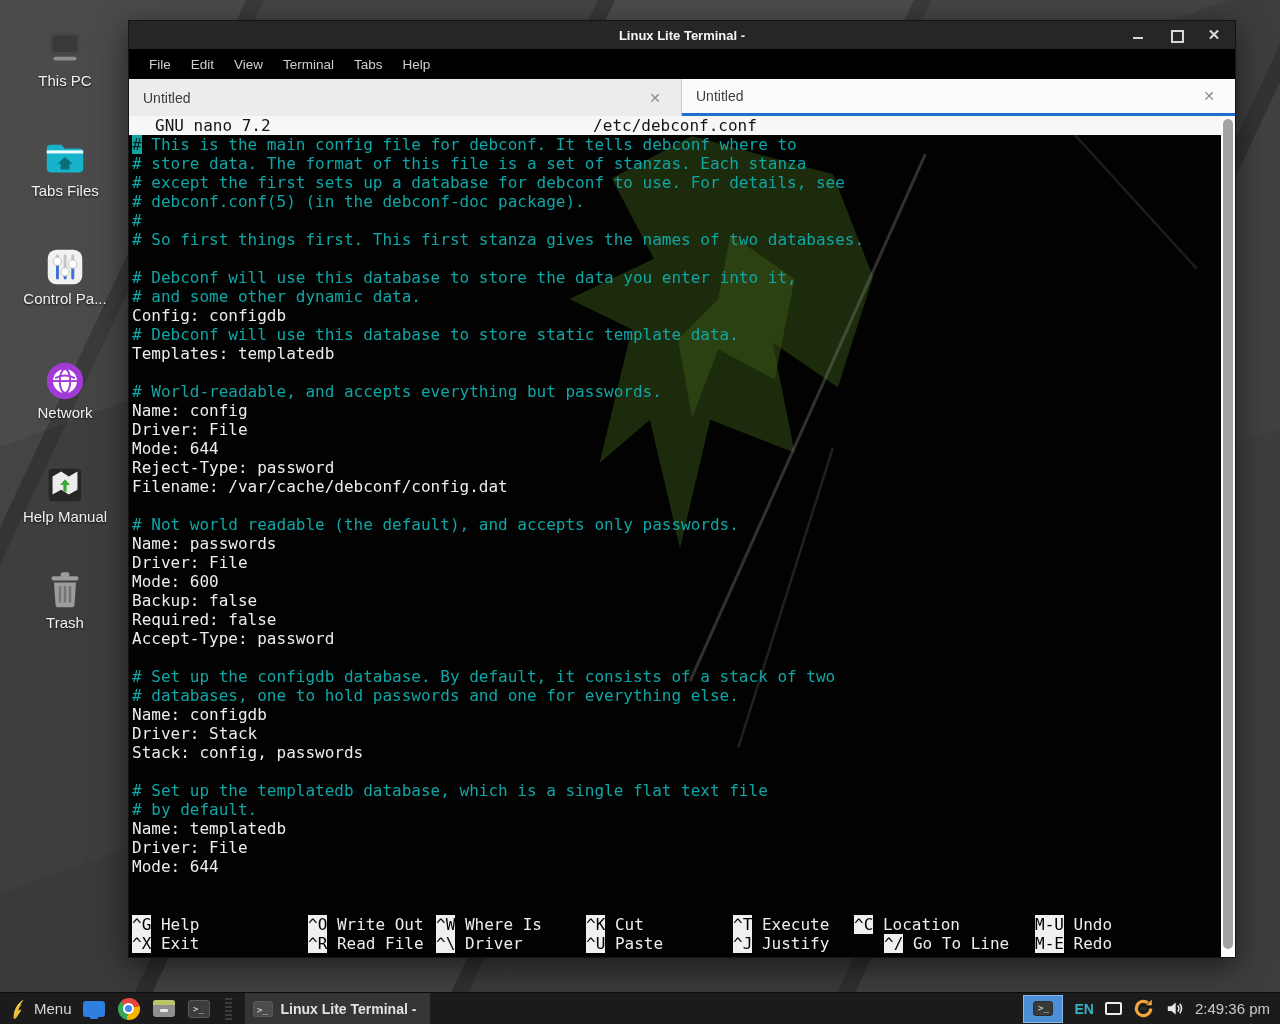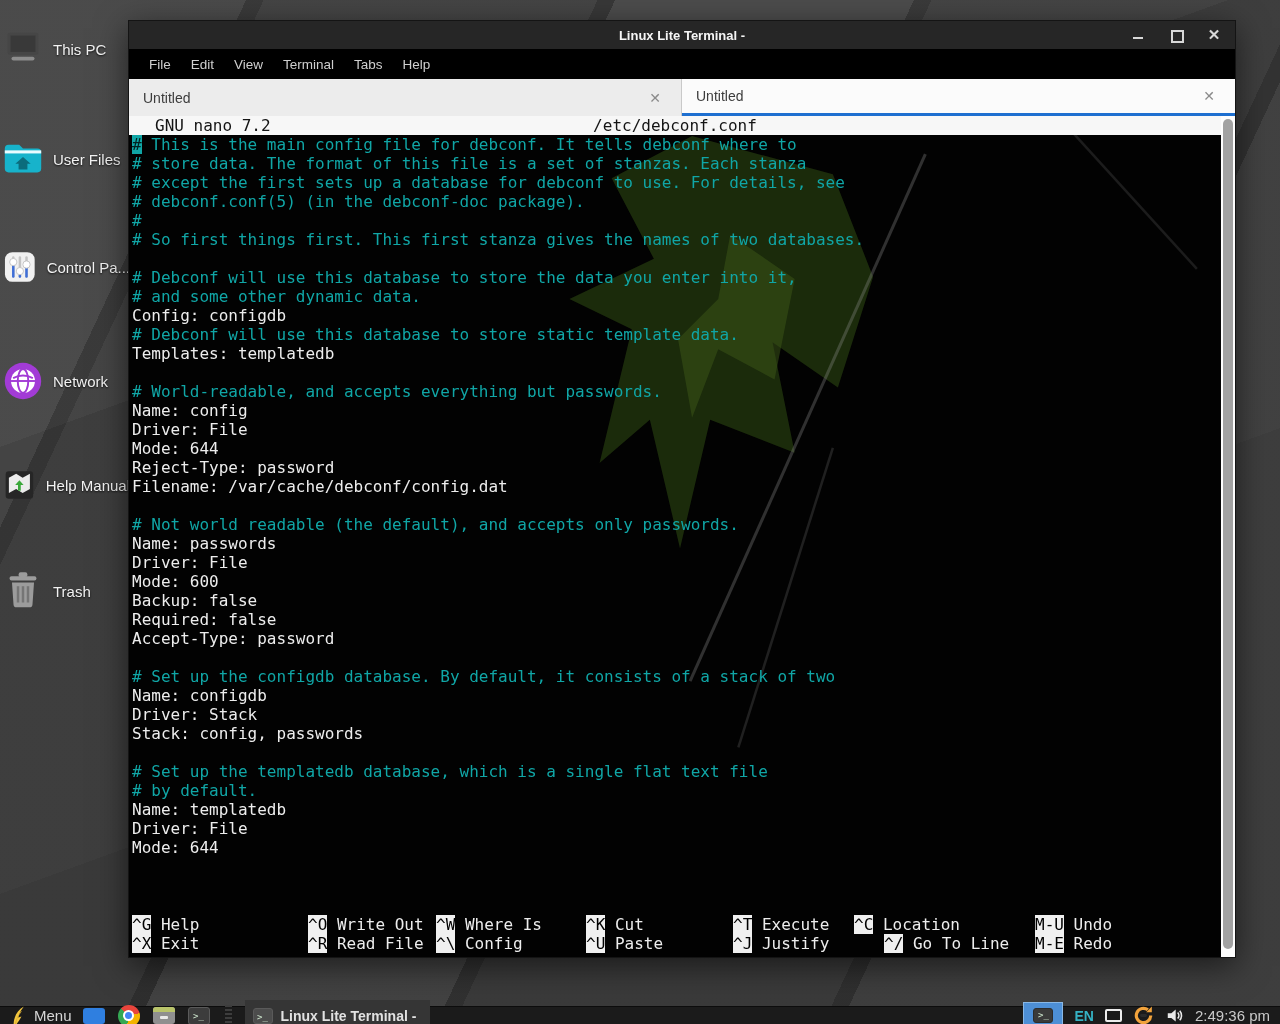--- a/index.html
+++ b/index.html
@@ -6,21 +6,21 @@
   html,body { width:1280px; height:1024px; overflow:hidden; background:#222; }
   .screen { position:relative; width:1280px; height:1024px; font-family:"Liberation Sans", sans-serif; overflow:hidden; }
 
   
   .wallpaper { position:absolute; inset:0; background:
     linear-gradient(115deg, rgba(255,255,255,0.05) 0 14%, rgba(0,0,0,0.10) 14% 15%, rgba(255,255,255,0.02) 15% 34%, rgba(0,0,0,0.14) 34% 35%, rgba(255,255,255,0.06) 35% 52%, rgba(0,0,0,0.10) 52% 53%, rgba(255,255,255,0.02) 53% 74%, rgba(0,0,0,0.12) 74% 75%, rgba(255,255,255,0.04) 75%),
     linear-gradient(160deg, #414141 0 30%, #3a3a3a 30% 60%, #363636 60%);
   }
 
   
-  .dicon { position:absolute; left:0; width:130px; display:flex; flex-direction:row; align-items:center; gap:7px; cursor:default; }
+  .dicon { position:absolute; left:0; width:130px; display:flex; flex-direction:column; align-items:center; gap:0; cursor:default; }
   .dicon svg { width:46px; height:46px; }
   .dlabel { color:#f2f2f2; font-size:15px; text-shadow:0 1px 2px rgba(0,0,0,0.8); white-space:nowrap; }
 
   
   .window { position:absolute; left:128px; top:20px; width:1108px; height:938px; background:#262626; display:flex; flex-direction:column; box-shadow:0 8px 30px rgba(0,0,0,0.55); border:1px solid #141414; }
   .titlebar { height:28px; display:flex; align-items:center; justify-content:center; position:relative; background:#262626; flex:0 0 auto; }
   .titlebar .title { color:#f5f5f5; font-size:13px; font-weight:bold; }
   .winbtns { position:absolute; right:14px; top:0; height:100%; display:flex; align-items:center; gap:24px; }
   .wbtn { width:14px; height:14px; position:relative; cursor:pointer; }
   .wbtn.min::after { content:""; position:absolute; left:2px; right:2px; bottom:3px; border-bottom:2px solid #d8d8d8; }
@@ -53,21 +53,21 @@
   .nano-footer { position:absolute; left:0; right:0; bottom:4px; z-index:2; }
   .srow { position:relative; height:19px; }
   .scell { position:absolute; white-space:pre; }
   .skey { background:#f0f0f0; color:#000; }
   .slabel { color:#ededed; }
 
   .scrollbar { flex:0 0 14px; background:#fdfdfd; position:relative; }
   .thumb { position:absolute; left:2px; right:2px; top:3px; bottom:8px; background:#a2a2a2; border-radius:6px; cursor:pointer; }
 
   
-  .taskbar { position:absolute; left:0; right:0; bottom:0; height:18px; background:#1b1b1b; display:flex; align-items:center; border-top:1px solid #0c0c0c; }
+  .taskbar { position:absolute; left:0; right:0; bottom:0; height:32px; background:#1b1b1b; display:flex; align-items:center; border-top:1px solid #0c0c0c; }
   .tb-left { display:flex; align-items:center; gap:9px; padding-left:8px; }
   .menu-btn { display:flex; align-items:center; gap:7px; cursor:pointer; }
   .menu-label { color:#d6d6d6; font-size:15px; }
   .launcher { width:26px; height:26px; display:flex; align-items:center; justify-content:center; cursor:pointer; }
 
   .ico-fm { width:22px; height:16px; background:#2f7fe0; border-radius:3px; position:relative; }
   .ico-fm::after { content:""; position:absolute; left:7px; right:7px; bottom:-2px; height:3px; background:#2f7fe0; border-radius:1px; }
   .ico-chrome { width:22px; height:22px; border-radius:50%; background:conic-gradient(from -45deg,#e8453c 0 33%,#f4b400 33% 66%,#34a853 66% 100%); position:relative; }
   .ico-chrome::after { content:""; position:absolute; left:5.5px; top:5.5px; width:11px; height:11px; border-radius:50%; background:#fff; }
   .ico-chrome::before { content:""; position:absolute; left:7.5px; top:7.5px; width:7px; height:7px; border-radius:50%; background:#4286f5; z-index:1; }
@@ -104,21 +104,21 @@
     </svg>
     <div class="dlabel">This PC</div>
   </div>
 
   <div class="dicon" style="top:136px">
     <svg viewBox="0 0 48 48">
       <path d="M5 13 q0-4 4-4 h11 l4 4 h15 q4 0 4 4 v17 q0 4-4 4 H9 q-4 0-4-4 z" fill="#17b3cb"></path>
       <rect x="5" y="15" width="38" height="3.2" fill="#eafcff"></rect>
       <path d="M24 22 l8 7 h-3.4 v6 h-9.2 v-6 H16 z" fill="#0b6c7c"></path>
     </svg>
-    <div class="dlabel">User Files</div>
+    <div class="dlabel">Tabs Files</div>
   </div>
 
   <div class="dicon" style="top:358px">
     <svg viewBox="0 0 48 48">
       <circle cx="24" cy="24" r="19" fill="#a23bd6"></circle>
       <circle cx="24" cy="24" r="12.5" fill="#ffffff"></circle>
       <ellipse cx="24" cy="24" rx="5.5" ry="12.5" fill="none" stroke="#a23bd6" stroke-width="2"></ellipse>
       <line x1="11.5" y1="24" x2="36.5" y2="24" stroke="#a23bd6" stroke-width="2"></line>
       <path d="M13.7 17 a 22 22 0 0 0 20.6 0" fill="none" stroke="#a23bd6" stroke-width="2" transform="translate(0,14) scale(1,-1) translate(0,-24)"></path>
     </svg>
@@ -232,20 +232,21 @@
             <div class="line">&nbsp;</div>
             <div class="line c"># Not world readable (the default), and accepts only passwords.</div>
             <div class="line">Name: passwords</div>
             <div class="line">Driver: File</div>
             <div class="line">Mode: 600</div>
             <div class="line">Backup: false</div>
             <div class="line">Required: false</div>
             <div class="line">Accept-Type: password</div>
             <div class="line">&nbsp;</div>
             <div class="line c"># Set up the configdb database. By default, it consists of a stack of two</div>
+            <div class="line c"># databases, one to hold passwords and one for everything else.</div>
             <div class="line">Name: configdb</div>
             <div class="line">Driver: Stack</div>
             <div class="line">Stack: config, passwords</div>
             <div class="line">&nbsp;</div>
             <div class="line c"># Set up the templatedb database, which is a single flat text file</div>
             <div class="line c"># by default.</div>
             <div class="line">Name: templatedb</div>
             <div class="line">Driver: File</div>
             <div class="line">Mode: 644</div>
           </div>
@@ -256,21 +257,21 @@
               <span class="scell" style="left: 179px; text-align: center;"><span class="skey">^O</span><span class="slabel"> Write Out</span></span>
               <span class="scell" style="left: 307px;"><span class="skey">^W</span><span class="slabel"> Where Is</span></span>
               <span class="scell" style="left: 457px;"><span class="skey">^K</span><span class="slabel"> Cut</span></span>
               <span class="scell" style="left: 604px;"><span class="skey">^T</span><span class="slabel"> Execute</span></span>
               <span class="scell" style="left: 725px;"><span class="skey">^C</span><span class="slabel"> Location</span></span>
               <span class="scell" style="left: 906px;"><span class="skey">M-U</span><span class="slabel"> Undo</span></span>
             </div>
           <div class="srow">
               <span class="scell" style="left: 3px;"><span class="skey">^X</span><span class="slabel"> Exit</span></span>
               <span class="scell" style="left: 179px;"><span class="skey">^R</span><span class="slabel"> Read File</span></span>
-              <span class="scell" style="left: 307px;"><span class="skey">^\</span><span class="slabel"> Config</span></span>
+              <span class="scell" style="left: 307px;"><span class="skey">^\</span><span class="slabel"> Driver</span></span>
               <span class="scell" style="left: 457px;"><span class="skey">^U</span><span class="slabel"> Paste</span></span>
               <span class="scell" style="left: 604px;"><span class="skey">^J</span><span class="slabel"> Justify</span></span>
               <span class="scell" style="left: 755px;"><span class="skey">^/</span><span class="slabel"> Go To Line</span></span>
               <span class="scell" style="left: 906px;"><span class="skey">M-E</span><span class="slabel"> Redo</span></span>
             </div>
         </div>
       </div>
       <div class="scrollbar">
         <div class="thumb"></div>
       </div>

